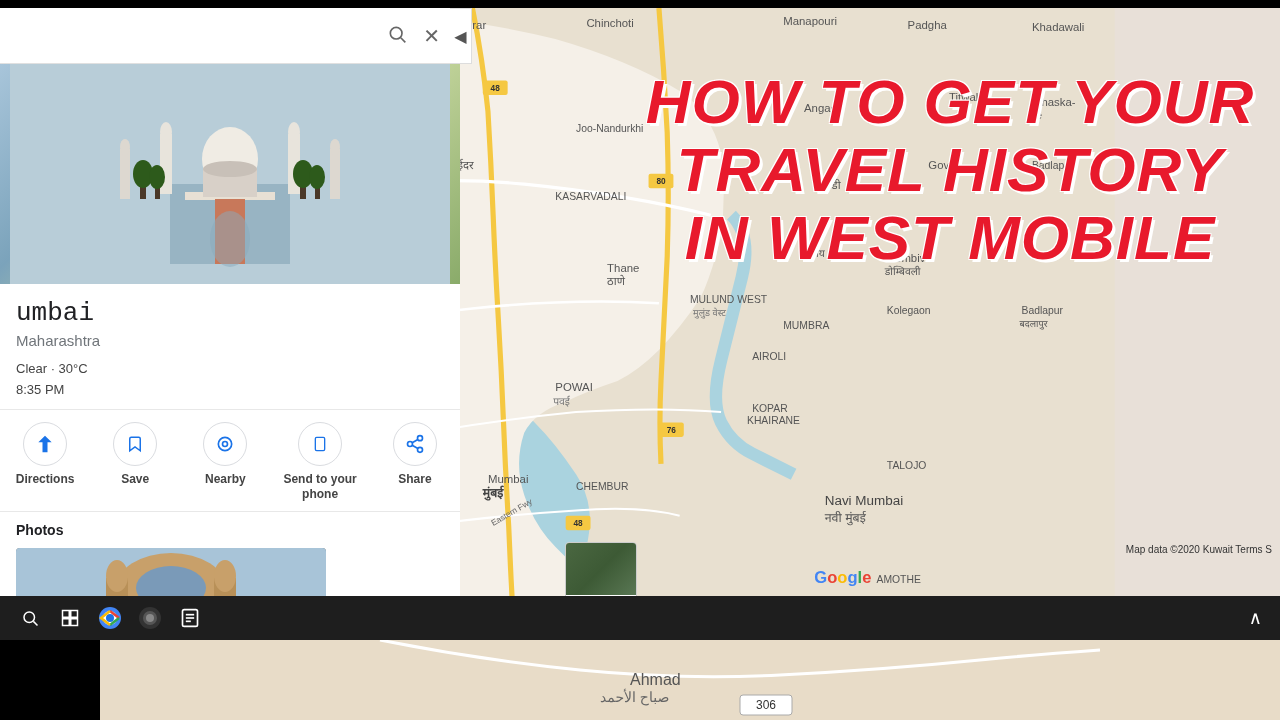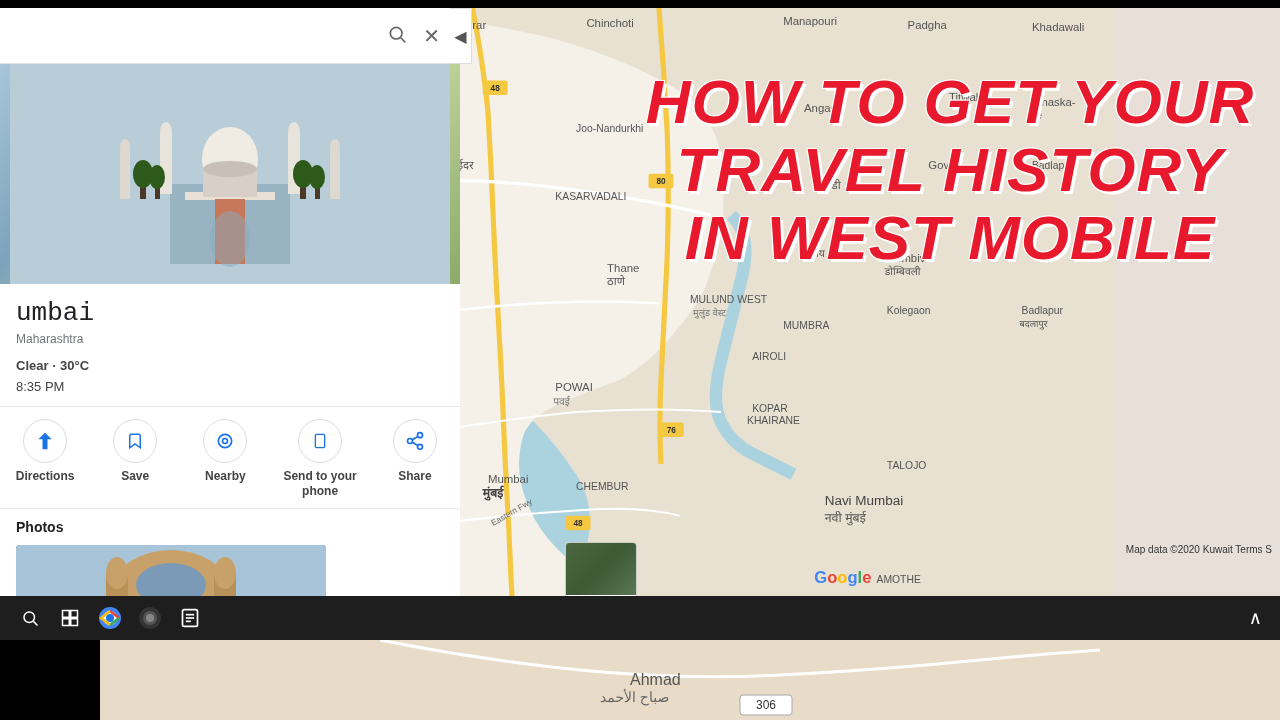--- a/index.html
+++ b/index.html
@@ -139,30 +139,30 @@
       border-bottom: 1px solid #e8e8e8;
     }
     .place-name {
       font-size: 26px;
       font-weight: 400;
       color: #202124;
       margin-bottom: 4px;
       font-family: Liberation Mono, monospace;
     }
     .place-state {
-      font-size: 12px;
+      font-size: 15px;
       color: #70757a;
     }
     .weather-info {
       margin-top: 10px;
       font-size: 13px;
       color: #444;
       line-height: 1.6;
     }
-    .weather-temp { font-weight: 700; }
+    .weather-temp { font-weight: 400; }
 
     
     .action-buttons {
       display: flex;
       padding: 12px 0 8px;
       border-bottom: 1px solid #e8e8e8;
       justify-content: space-around;
     }
     .action-btn {
       display: flex;

